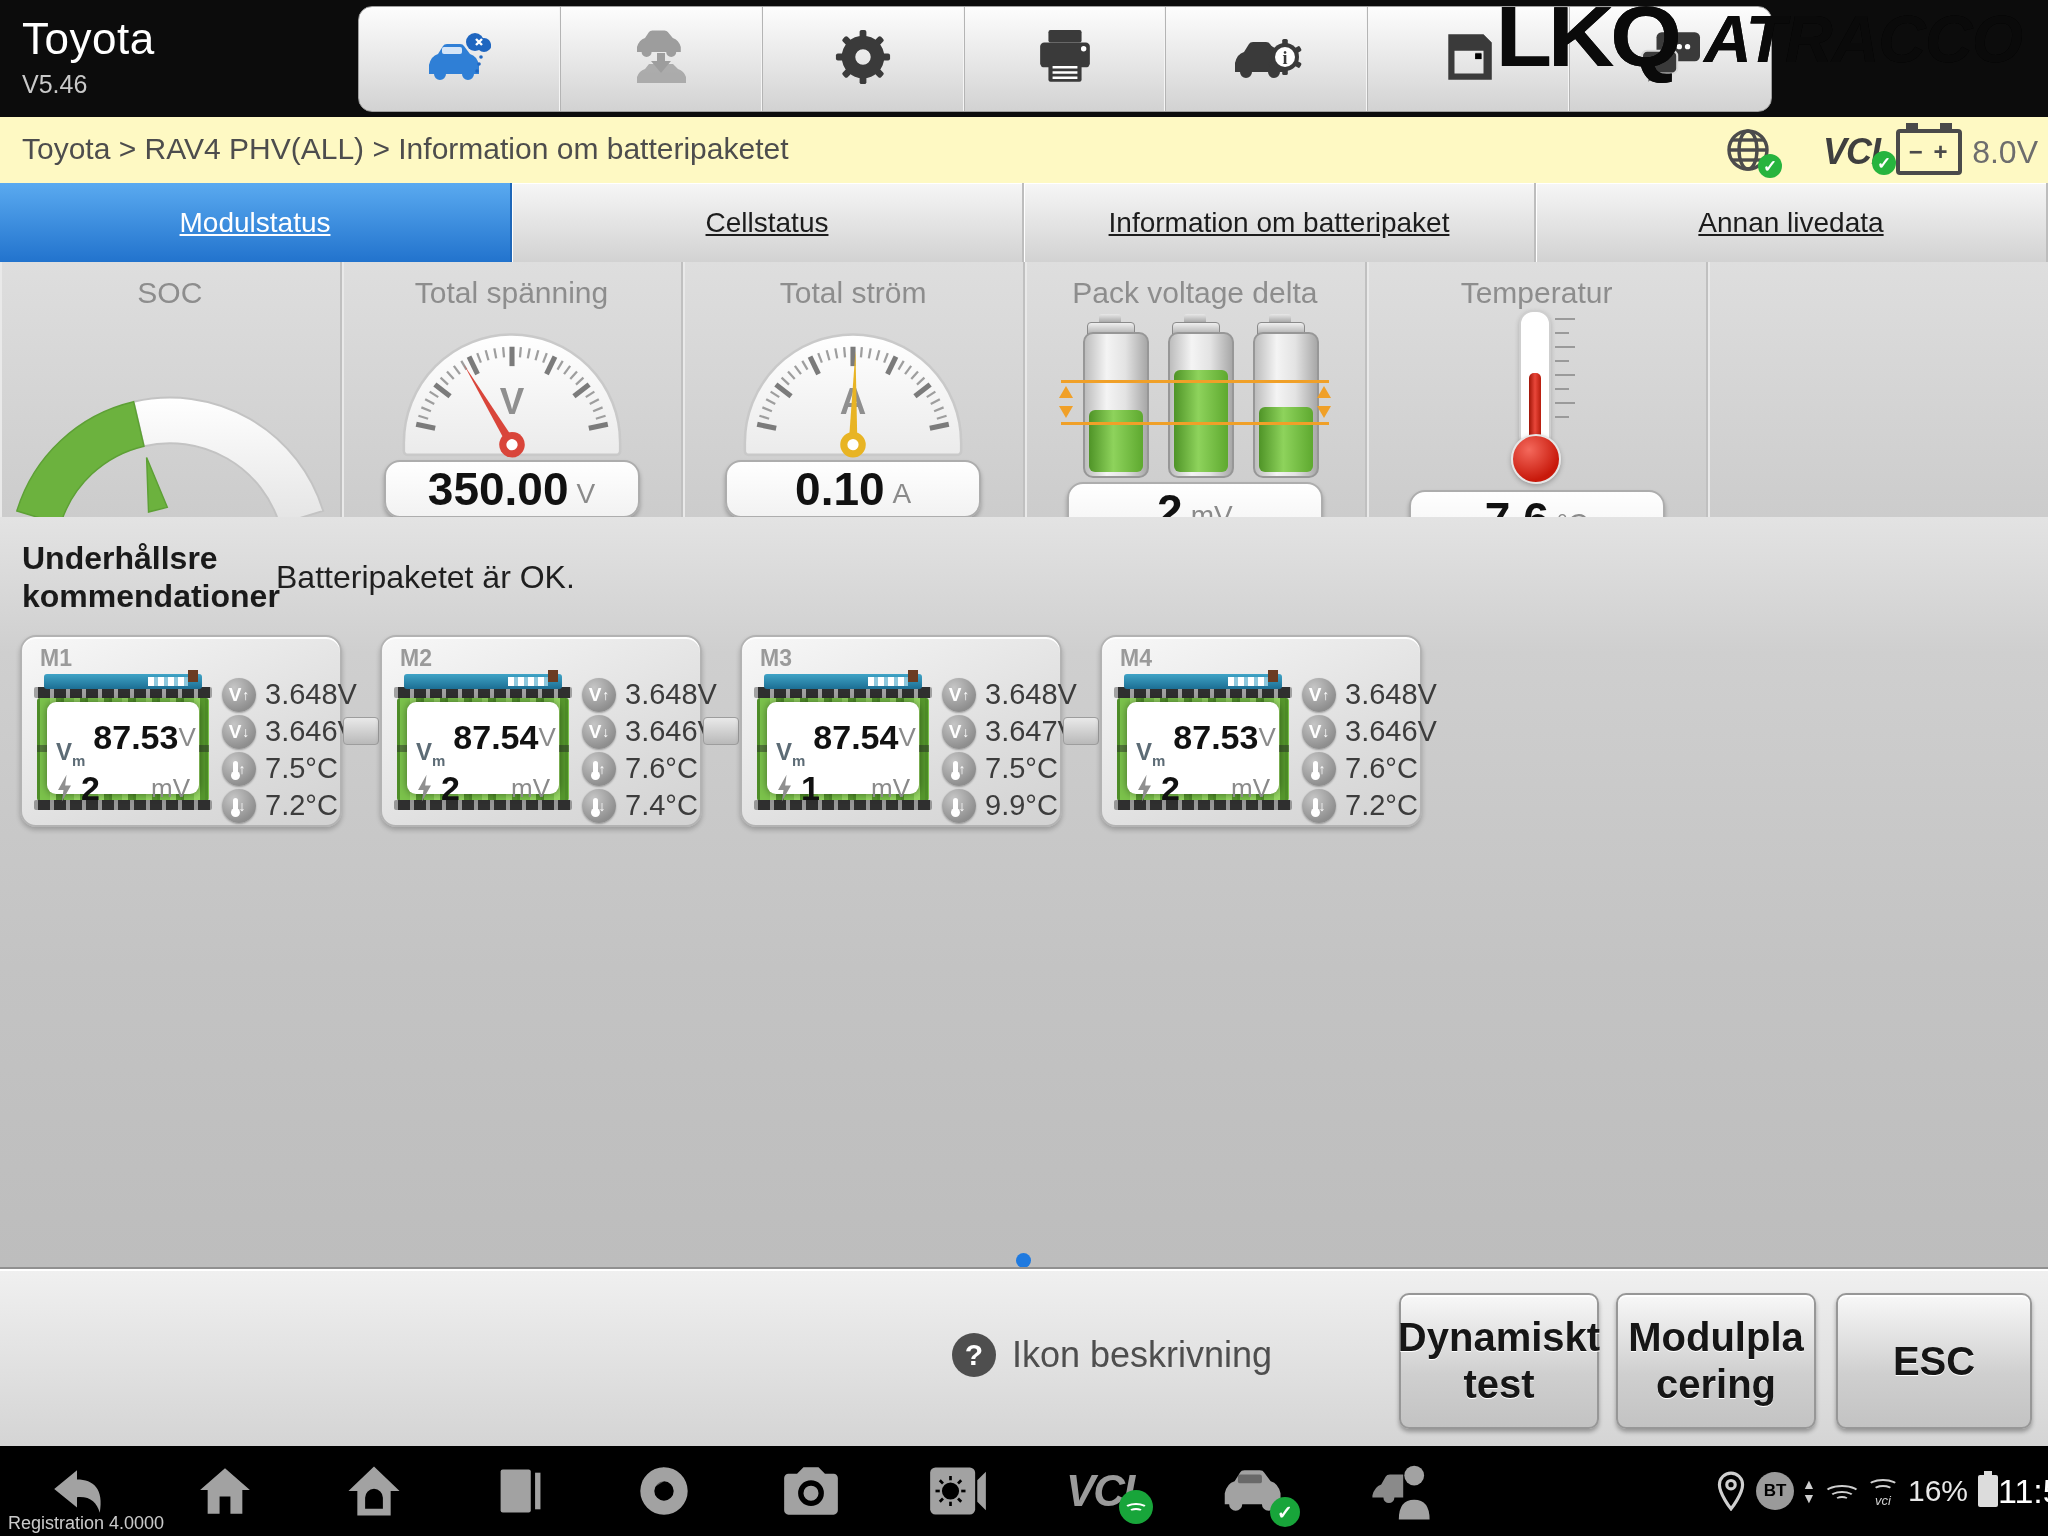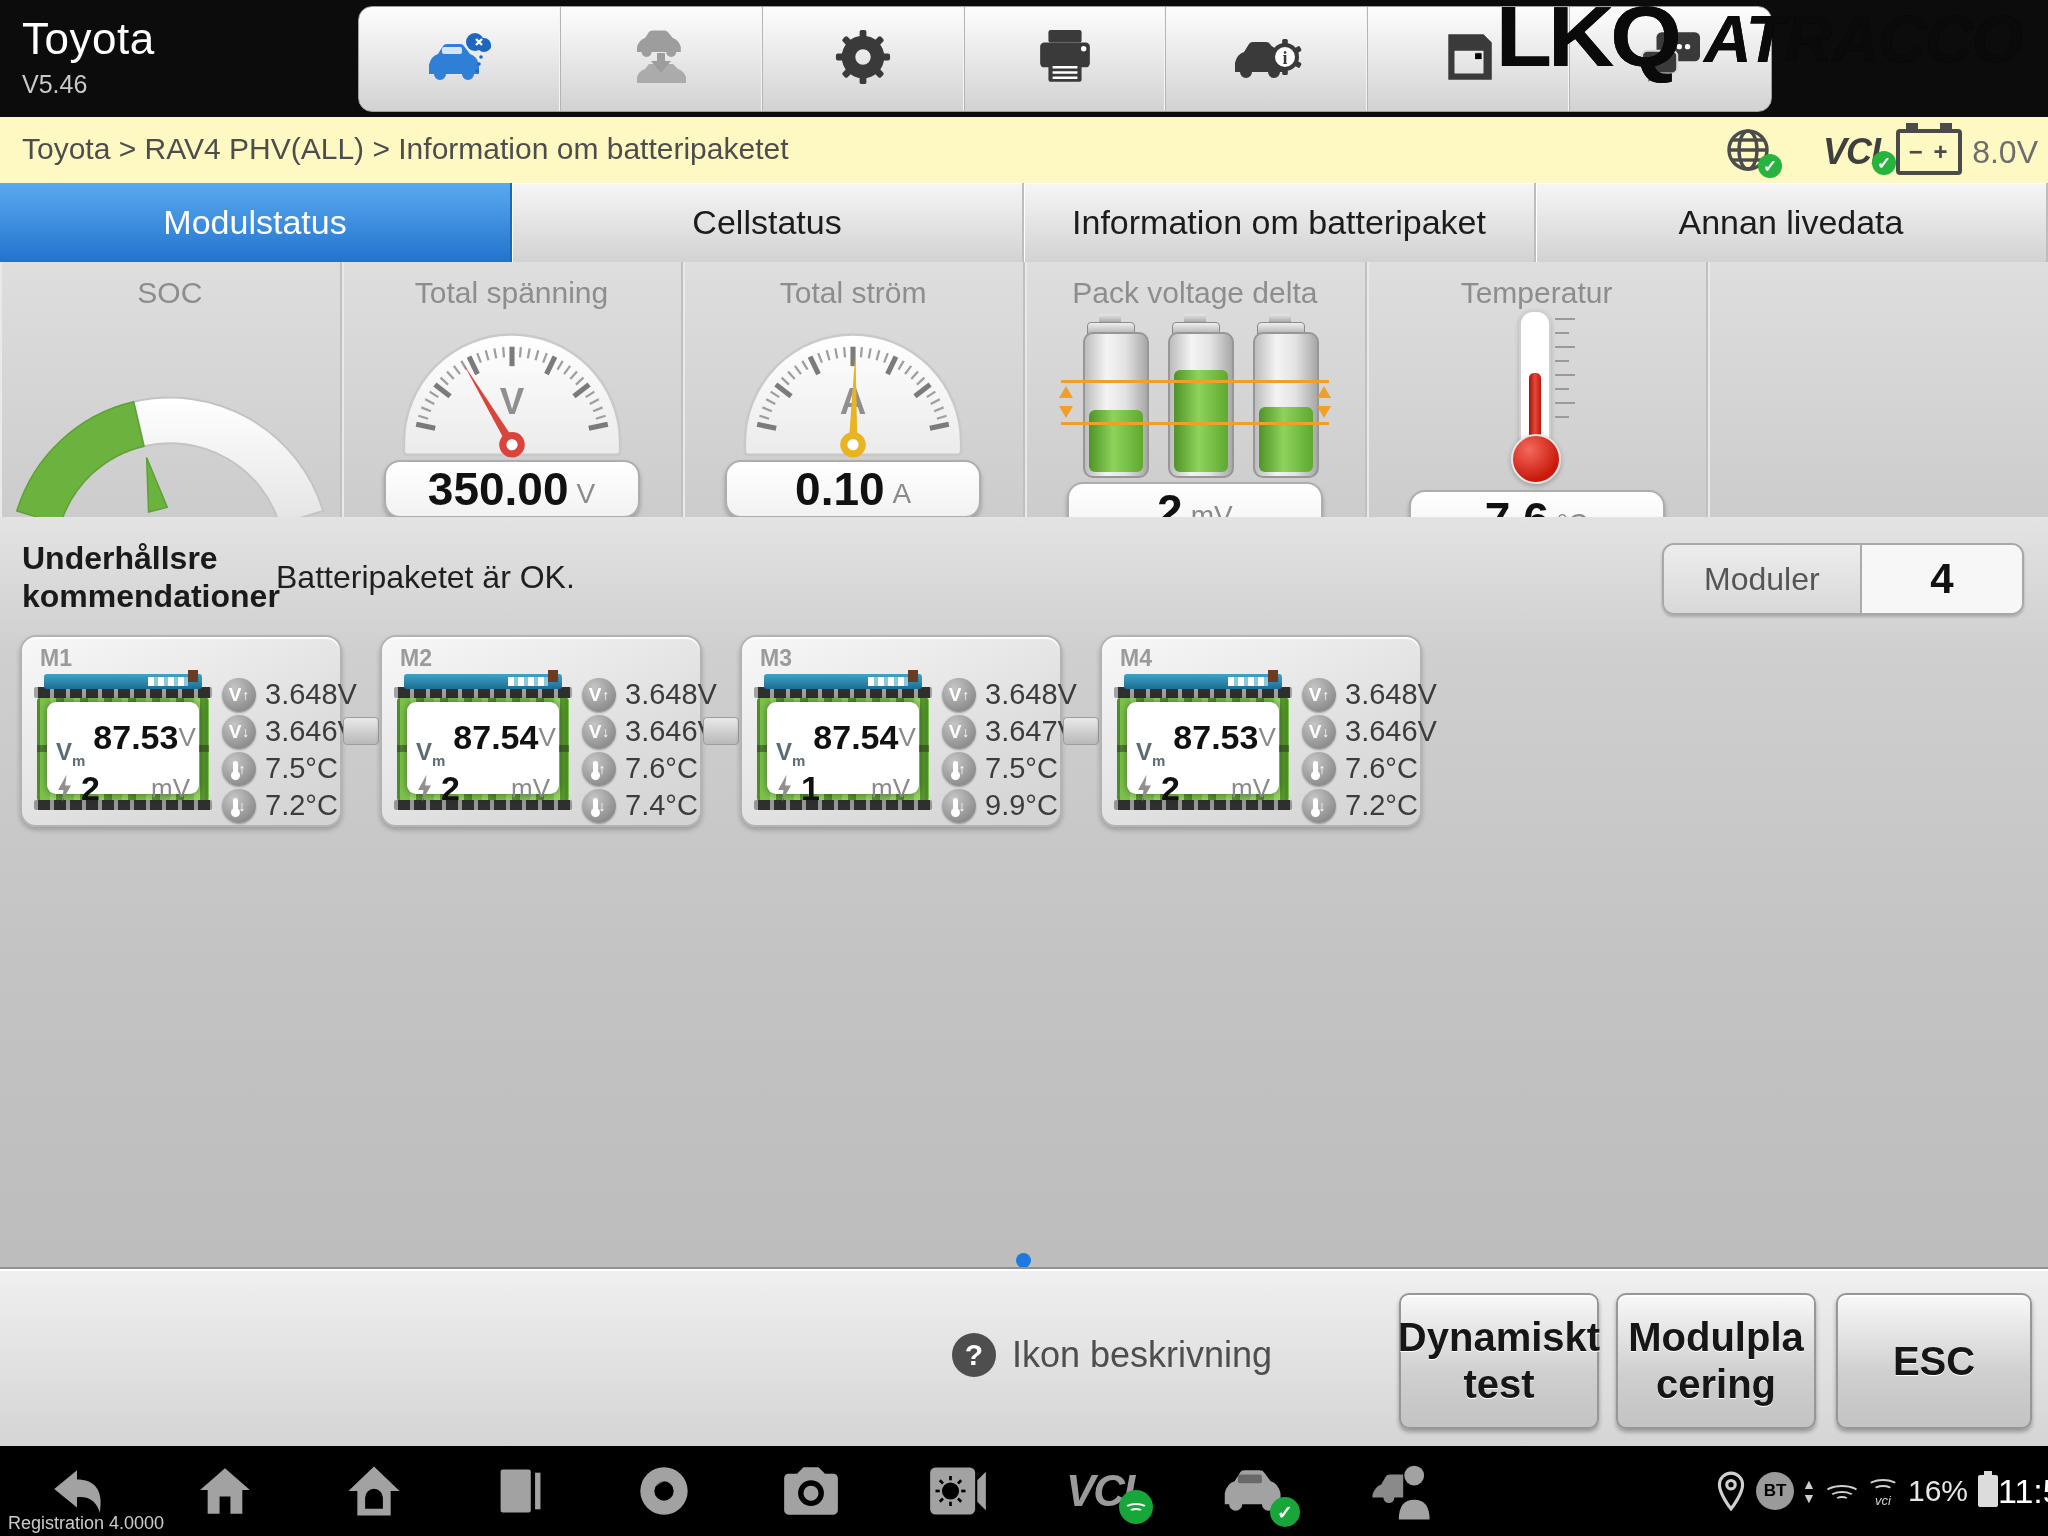--- a/index.html
+++ b/index.html
@@ -33,23 +33,23 @@
   .vci-txt{font-size:36px;font-weight:900;font-style:italic;color:#3f3f3f;letter-spacing:-1px;position:relative;}
   .batt8{display:flex;align-items:center;gap:10px;}
   .batt-box{width:58px;height:38px;border:4px solid #4a4a4a;border-radius:4px;position:relative;
             display:flex;align-items:center;justify-content:center;font-weight:900;color:#4a4a4a;font-size:24px;letter-spacing:2px;}
   .batt-box::before,.batt-box::after{content:"";position:absolute;top:-10px;width:12px;height:7px;background:#4a4a4a;}
   .batt-box::before{left:6px}.batt-box::after{right:6px}
   .v8{font-size:32px;color:#6d6d6d;}
 
   
   .tabs{position:absolute;left:0;top:183px;width:2048px;height:79px;display:flex;}
-  .tab{flex:1;display:flex;align-items:center;justify-content:center;font-size:34px;color:#1c1c1c;
+  .tab{flex:1;display:flex;align-items:center;justify-content:center;font-size:28px;color:#1c1c1c;
        background:linear-gradient(#f6f6f6,#d2d2d2);border-right:2px solid #bdbdbd;box-shadow:inset 1px 1px 0 #fff;
-       cursor:default;}
+       cursor:default;text-decoration:underline;}
   .tab.active{background:linear-gradient(#5aaaf0,#2273cd);color:#fff;box-shadow:none;border-right:2px solid #1d66b8;}
 
   
   .gauges{position:absolute;left:0;top:262px;width:2048px;height:255px;display:flex;
           background:linear-gradient(#dedede,#cccccc);border-bottom:2px solid #b5b5b5;}
   .gcol{flex:1;position:relative;border-right:2px solid #c0c0c0;box-shadow:inset 2px 0 0 #e9e9e9;
         display:flex;flex-direction:column;align-items:center;}
   .gcol:last-child{border-right:none;}
   .gtitle{margin-top:14px;font-size:30px;color:#8d8d8d;}
   .gviz{flex:1;display:flex;align-items:center;justify-content:center;width:100%;}
@@ -504,24 +504,20 @@
     </div>
     <div class="gcol"></div>
   </div>
 
   <div class="content">
     <div class="maint-title">
       <div>Underhållsre</div>
       <div>kommendationer</div>
     </div>
     <div class="maint-msg">Batteripaketet är OK.</div>
-    <div class="mod-pill">
-      <div class="lab">Moduler</div>
-      <div class="num">4</div>
-    </div>
     <div class="cards" id="cards">
   <div class="card">
     <div class="mid">M1</div>
     <div class="cbody">
       <div class="m-illust">
         <div class="rail-t"></div>
               <div class="cells"></div>
               <div class="rail-b"></div>
         <div class="pcb">
                 <i></i>

